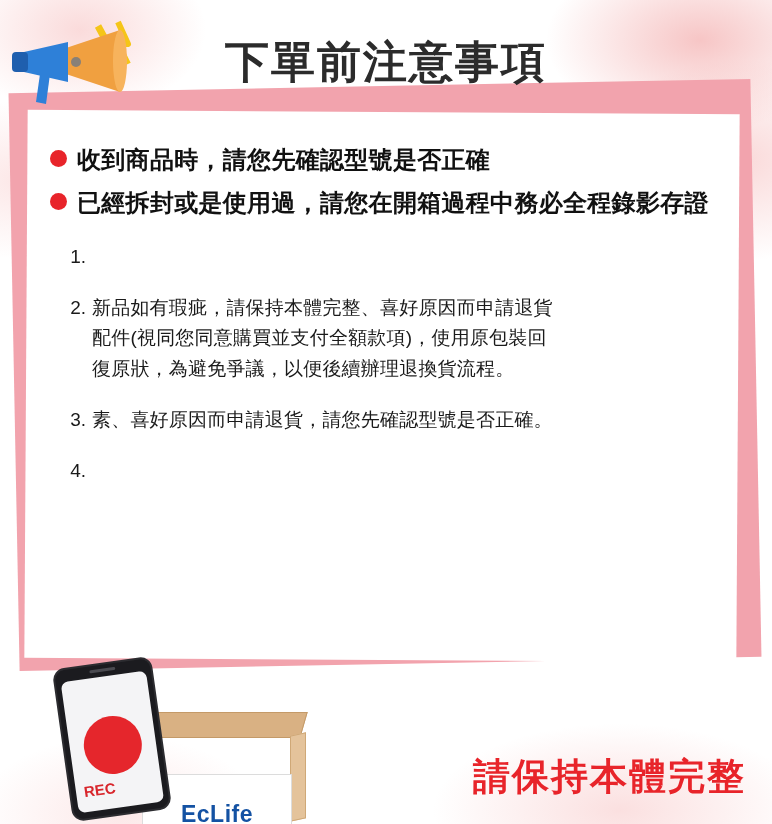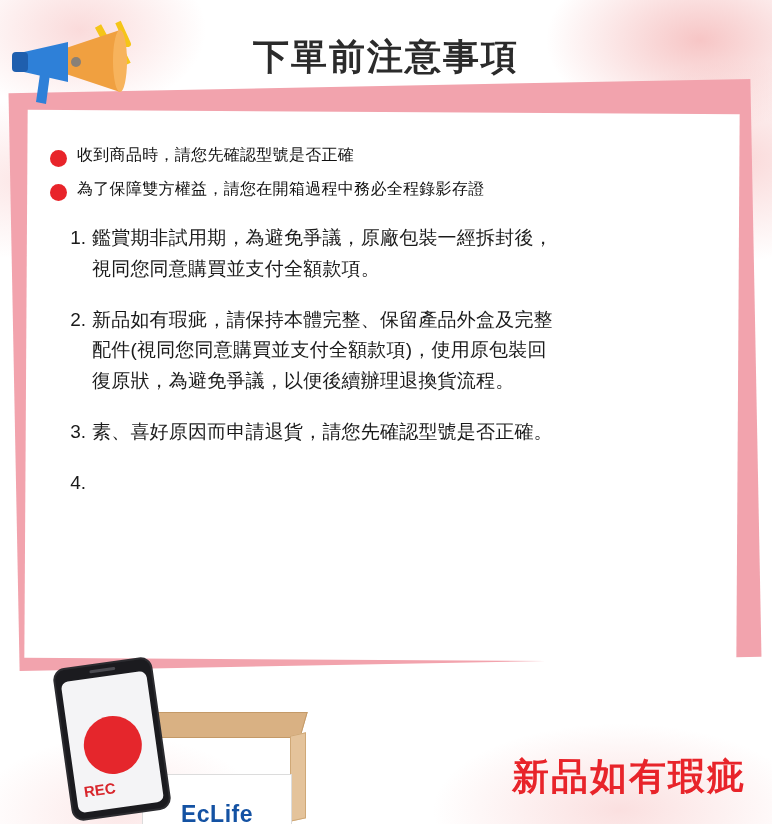--- a/index.html
+++ b/index.html
@@ -28,21 +28,21 @@
     overflow: hidden;
   }
 
   
   .title {
     position: absolute;
     left: 0;
     right: 0;
     top: 33px;
     text-align: center;
-    font-size: 36px;
+    font-size: 44px;
     font-weight: bold;
     color: #2b2b2b;
     letter-spacing: 2px;
     z-index: 6;
   }
 
   
   .megaphone {
     position: absolute;
     left: 6px;
@@ -94,22 +94,22 @@
   .dot {
     width: 17px;
     height: 17px;
     border-radius: 50%;
     background: #e8242a;
     flex: 0 0 auto;
     margin-top: 6px;
     margin-right: 10px;
   }
   .bullet-text {
-    font-size: 16px;
-    font-weight: normal;
+    font-size: 24px;
+    font-weight: bold;
     color: #111111;
     line-height: 1.35;
     letter-spacing: 0.3px;
     text-align: right;
   }
 
   .num-list {
     margin: 22px 0 0 0;
     padding: 0 6px 0 18px;
   }
@@ -278,37 +278,33 @@
   <div class="card-inner"></div>
 
   <div class="content">
 
     <div class="bullet-row">
       <div class="dot"></div>
       <div class="bullet-text">收到商品時，請您先確認型號是否正確</div>
     </div>
     <div class="bullet-row">
       <div class="dot"></div>
-      <div class="bullet-text">為了保障雙方權益，請您在開箱過程中務必全程錄影存證</div>
+      <div class="bullet-text">已經拆封或是使用過，請您在開箱過程中務必全程錄影存證</div>
     </div>
 
     <div class="num-list">
 
       <div class="num-item">
         <div class="num-label">1.</div>
-        <div class="num-body">
-          <span class="ln">鑑賞期非試用期，為避免爭議，原廠包裝一經拆封後，</span>
-          <span class="ln">視同您同意購買並支付全額款項。</span>
-        </div>
       </div>
 
       <div class="num-item">
         <div class="num-label">2.</div>
         <div class="num-body">
-          <span class="ln">新品如有瑕疵，請保持本體完整、保留產品外盒及完整</span>
+          <span class="ln">新品如有瑕疵，請保持本體完整、喜好原因而申請退貨</span>
           <span class="ln">配件(視同您同意購買並支付全額款項)，使用原包裝回</span>
           <span class="ln">復原狀，為避免爭議，以便後續辦理退換貨流程。</span>
         </div>
       </div>
 
       <div class="num-item">
         <div class="num-label">3.</div>
         <div class="num-body">
           <span class="ln">素、喜好原因而申請退貨，請您先確認型號是否正確。</span>
         </div>
@@ -333,15 +329,15 @@
     <div class="box-top"></div>
     <div class="box-side"></div>
     <div class="box-face">
       <div class="brand">
         <div class="brand-main">EcLife</div>
         <div class="brand-sub">良興購物網</div>
       </div>
     </div>
   </div>
 
-  <div class="footer-note">新品如有瑕疵</div>
+  <div class="footer-note">請保持本體完整</div>
 
 </div>
 
 </body></html>

